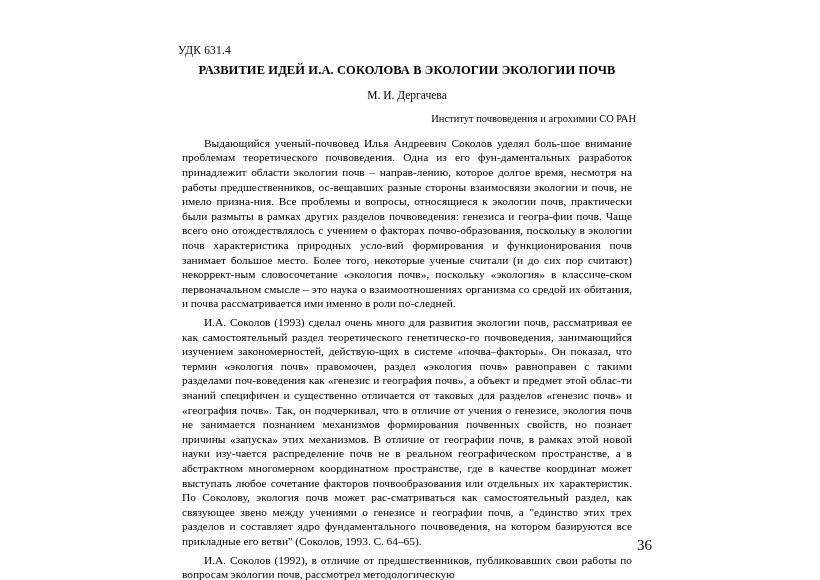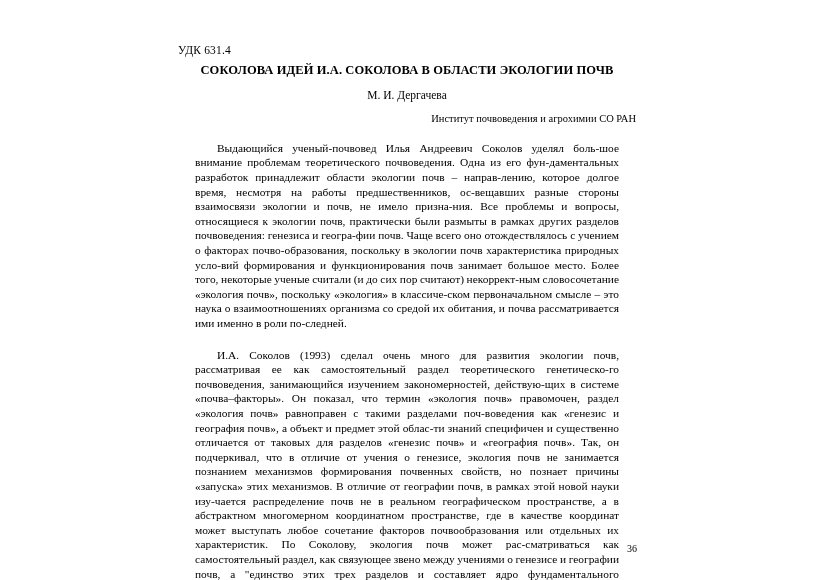--- a/index.html
+++ b/index.html
@@ -41,39 +41,39 @@
   .affil {
     font-size: 10.5px;
     text-align: right;
     margin: 0 0 12px 0;
   }
   .body-text p {
     font-size: 11.4px;
     line-height: 1.28;
     text-align: justify;
     text-indent: 22px;
-    margin: 17px;
+    margin: 4px;
     hyphens: none;
     word-spacing: -0.2px;
   }
   .page-number {
     position: absolute;
-    right: 177px;
+    right: 162px;
     bottom: 26px;
-    font-size: 10px;
+    font-size: 15px;
   }
 </style>
 </head>
 <body>
 
 <div class="page">
 
   <div class="udk">УДК 631.4</div>
 
-  <div class="title">СОКОЛОВА ИДЕЙ И.А. СОКОЛОВА В ОБЛАСТИ ЭКОЛОГИИ ПОЧВ</div>
+  <div class="title">РАЗВИТИЕ ИДЕЙ И.А. СОКОЛОВА В ЭКОЛОГИИ ЭКОЛОГИИ ПОЧВ</div>
 
   <div class="author">М. И. Дергачева</div>
 
   <div class="affil">Институт почвоведения и агрохимии СО РАН</div>
 
   <div class="body-text">
     <p>Выдающийся ученый-почвовед Илья Андреевич Соколов уделял боль-шое внимание проблемам теоретического почвоведения. Одна из его фун-даментальных разработок принадлежит области экологии почв – направ-лению, которое долгое время, несмотря на работы предшественников, ос-вещавших разные стороны взаимосвязи экологии и почв, не имело призна-ния. Все проблемы и вопросы, относящиеся к экологии почв, практически были размыты в рамках других разделов почвоведения: генезиса и геогра-фии почв. Чаще всего оно отождествлялось с учением о факторах почво-образования, поскольку в экологии почв характеристика природных усло-вий формирования и функционирования почв занимает большое место. Более того, некоторые ученые считали (и до сих пор считают) некоррект-ным словосочетание «экология почв», поскольку «экология» в классиче-ском первоначальном смысле – это наука о взаимоотношениях организма со средой их обитания, и почва рассматривается ими именно в роли по-следней.</p>
     <p>И.А. Соколов (1993) сделал очень много для развития экологии почв, рассматривая ее как самостоятельный раздел теоретического генетическо-го почвоведения, занимающийся изучением закономерностей, действую-щих в системе «почва–факторы». Он показал, что термин «экология почв» правомочен, раздел «экология почв» равноправен с такими разделами поч-воведения как «генезис и география почв», а объект и предмет этой облас-ти знаний специфичен и существенно отличается от таковых для разделов «генезис почв» и «география почв». Так, он подчеркивал, что в отличие от учения о генезисе, экология почв не занимается познанием механизмов формирования почвенных свойств, но познает причины «запуска» этих механизмов. В отличие от географии почв, в рамках этой новой науки изу-чается распределение почв не в реальном географическом пространстве, а в абстрактном многомерном координатном пространстве, где в качестве координат может выступать любое сочетание факторов почвообразования или отдельных их характеристик. По Соколову, экология почв может рас-сматриваться как самостоятельный раздел, как связующее звено между учениями о генезисе и географии почв, а "единство этих трех разделов и составляет ядро фундаментального почвоведения, на котором базируются все прикладные его ветви" (Соколов, 1993. С. 64–65).</p>
     <p>И.А. Соколов (1992), в отличие от предшественников, публиковавших свои работы по вопросам экологии почв, рассмотрел методологическую</p>
   </div>

